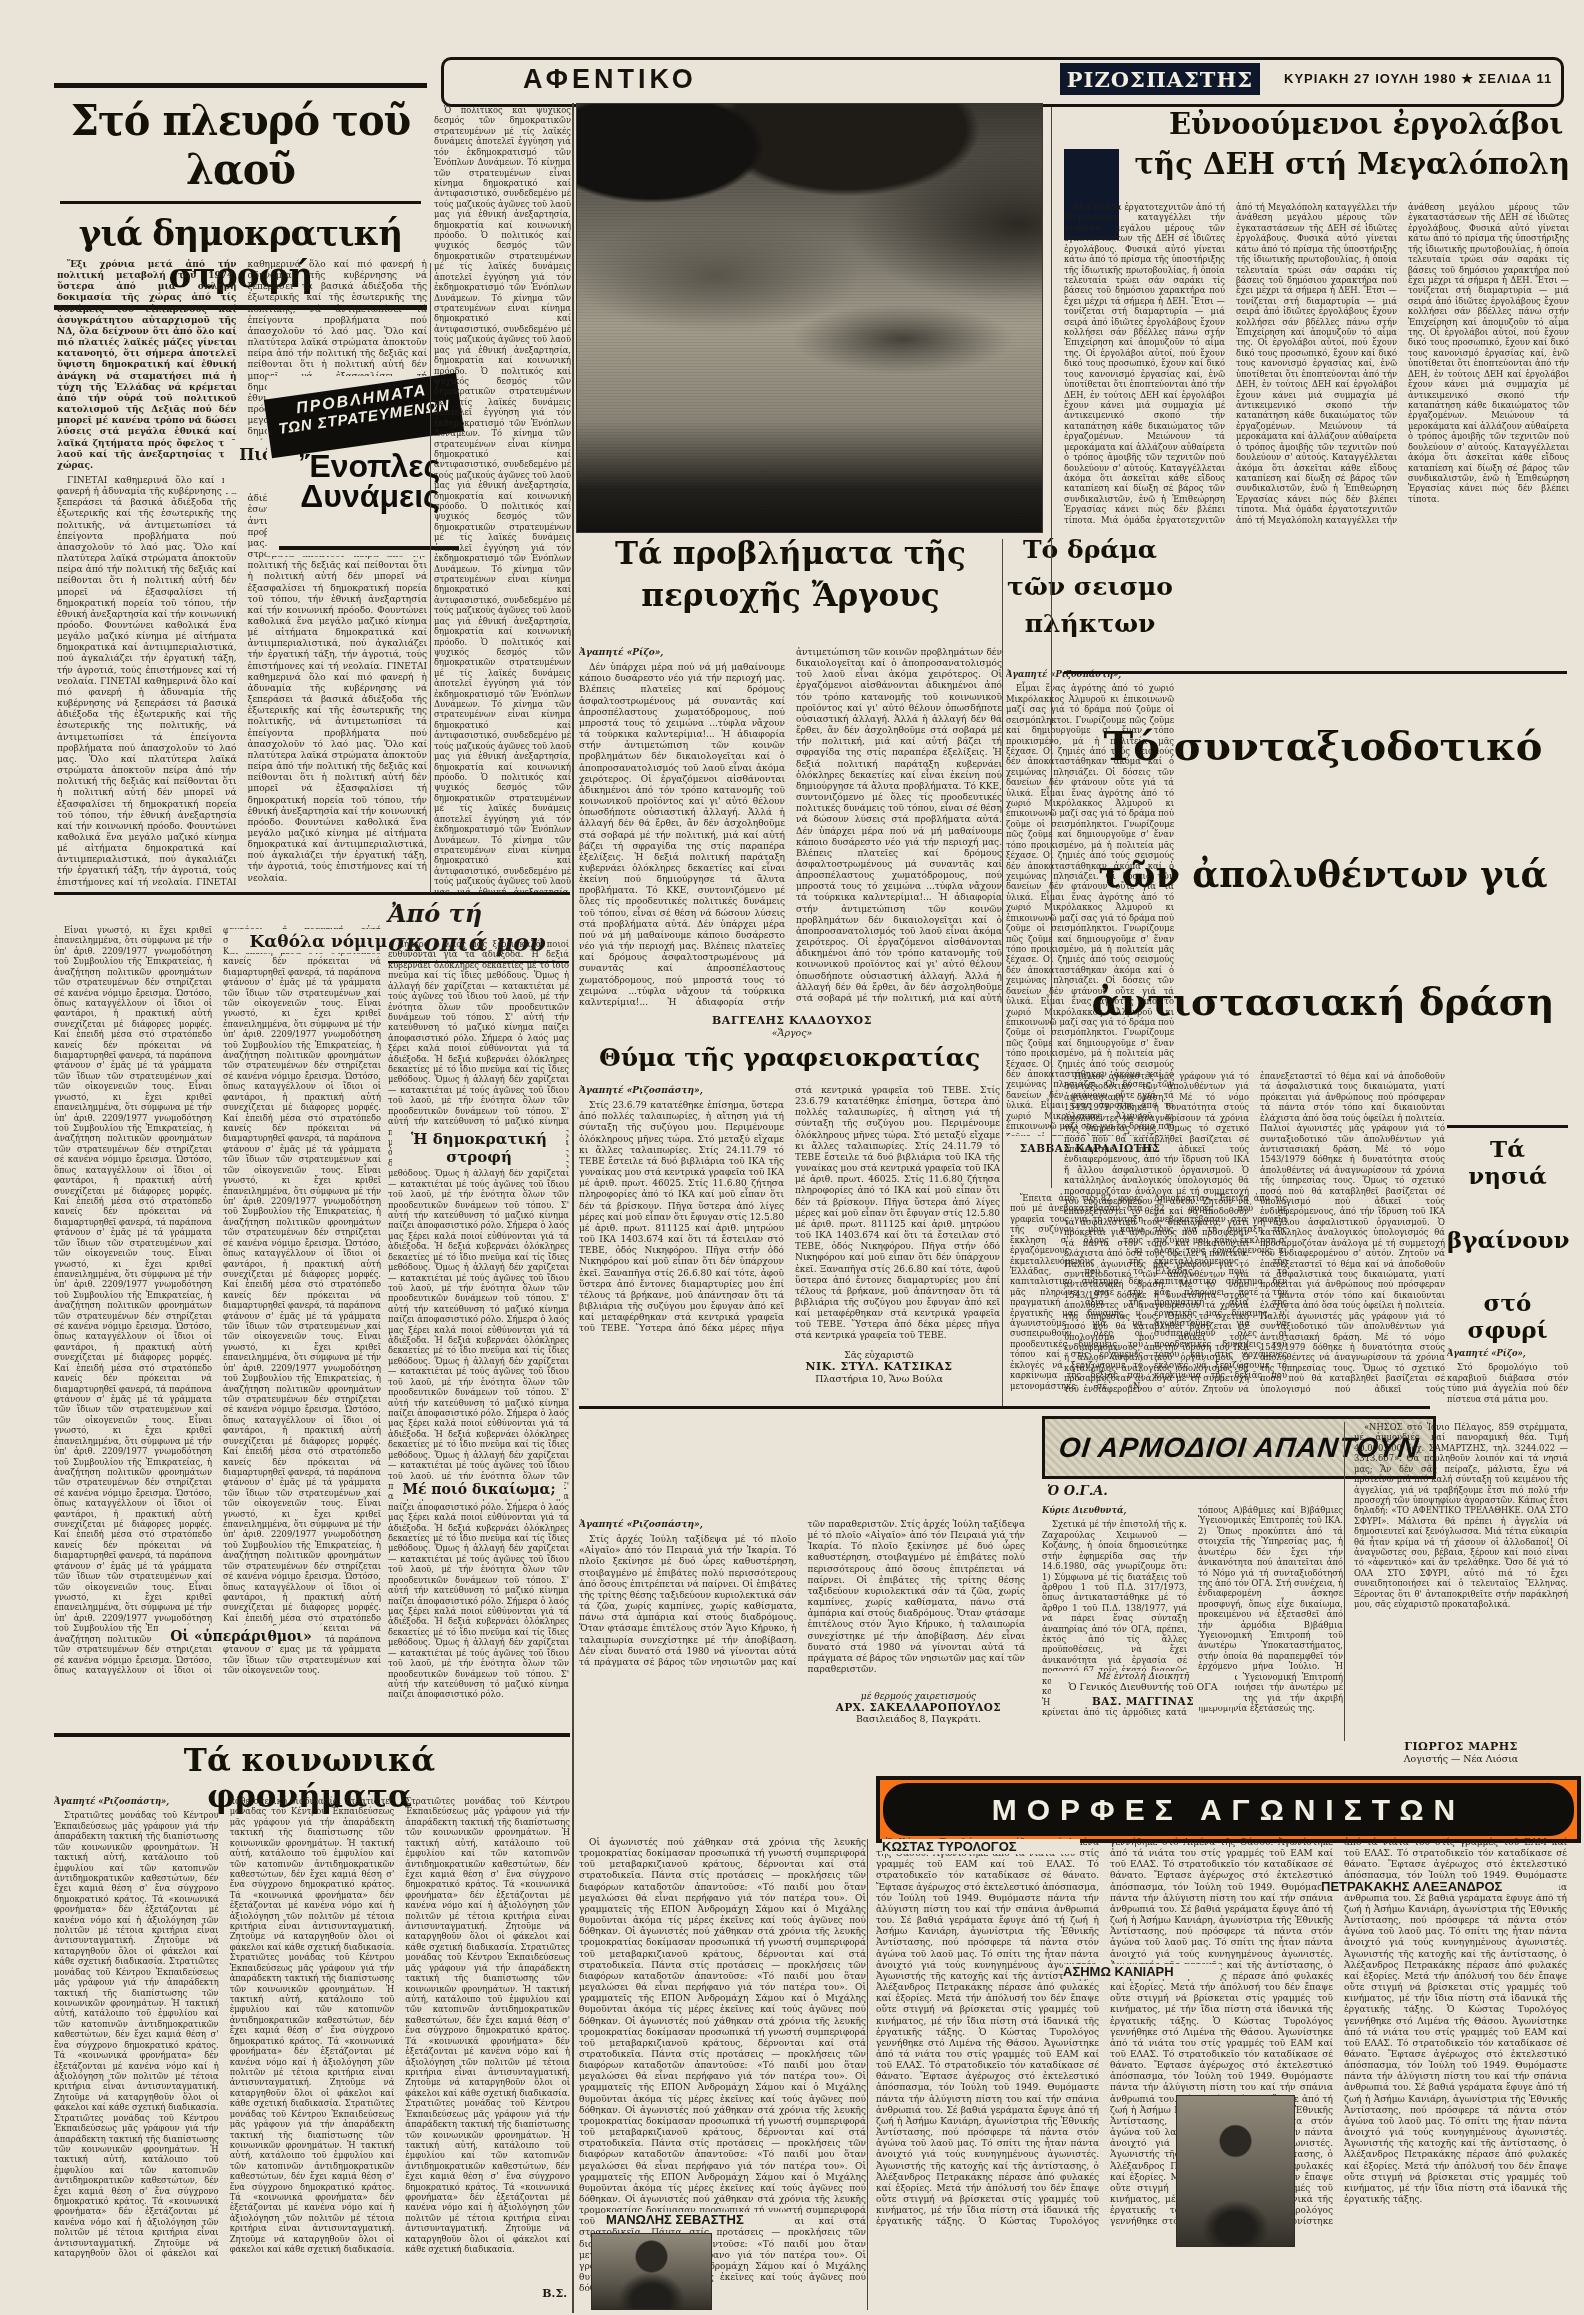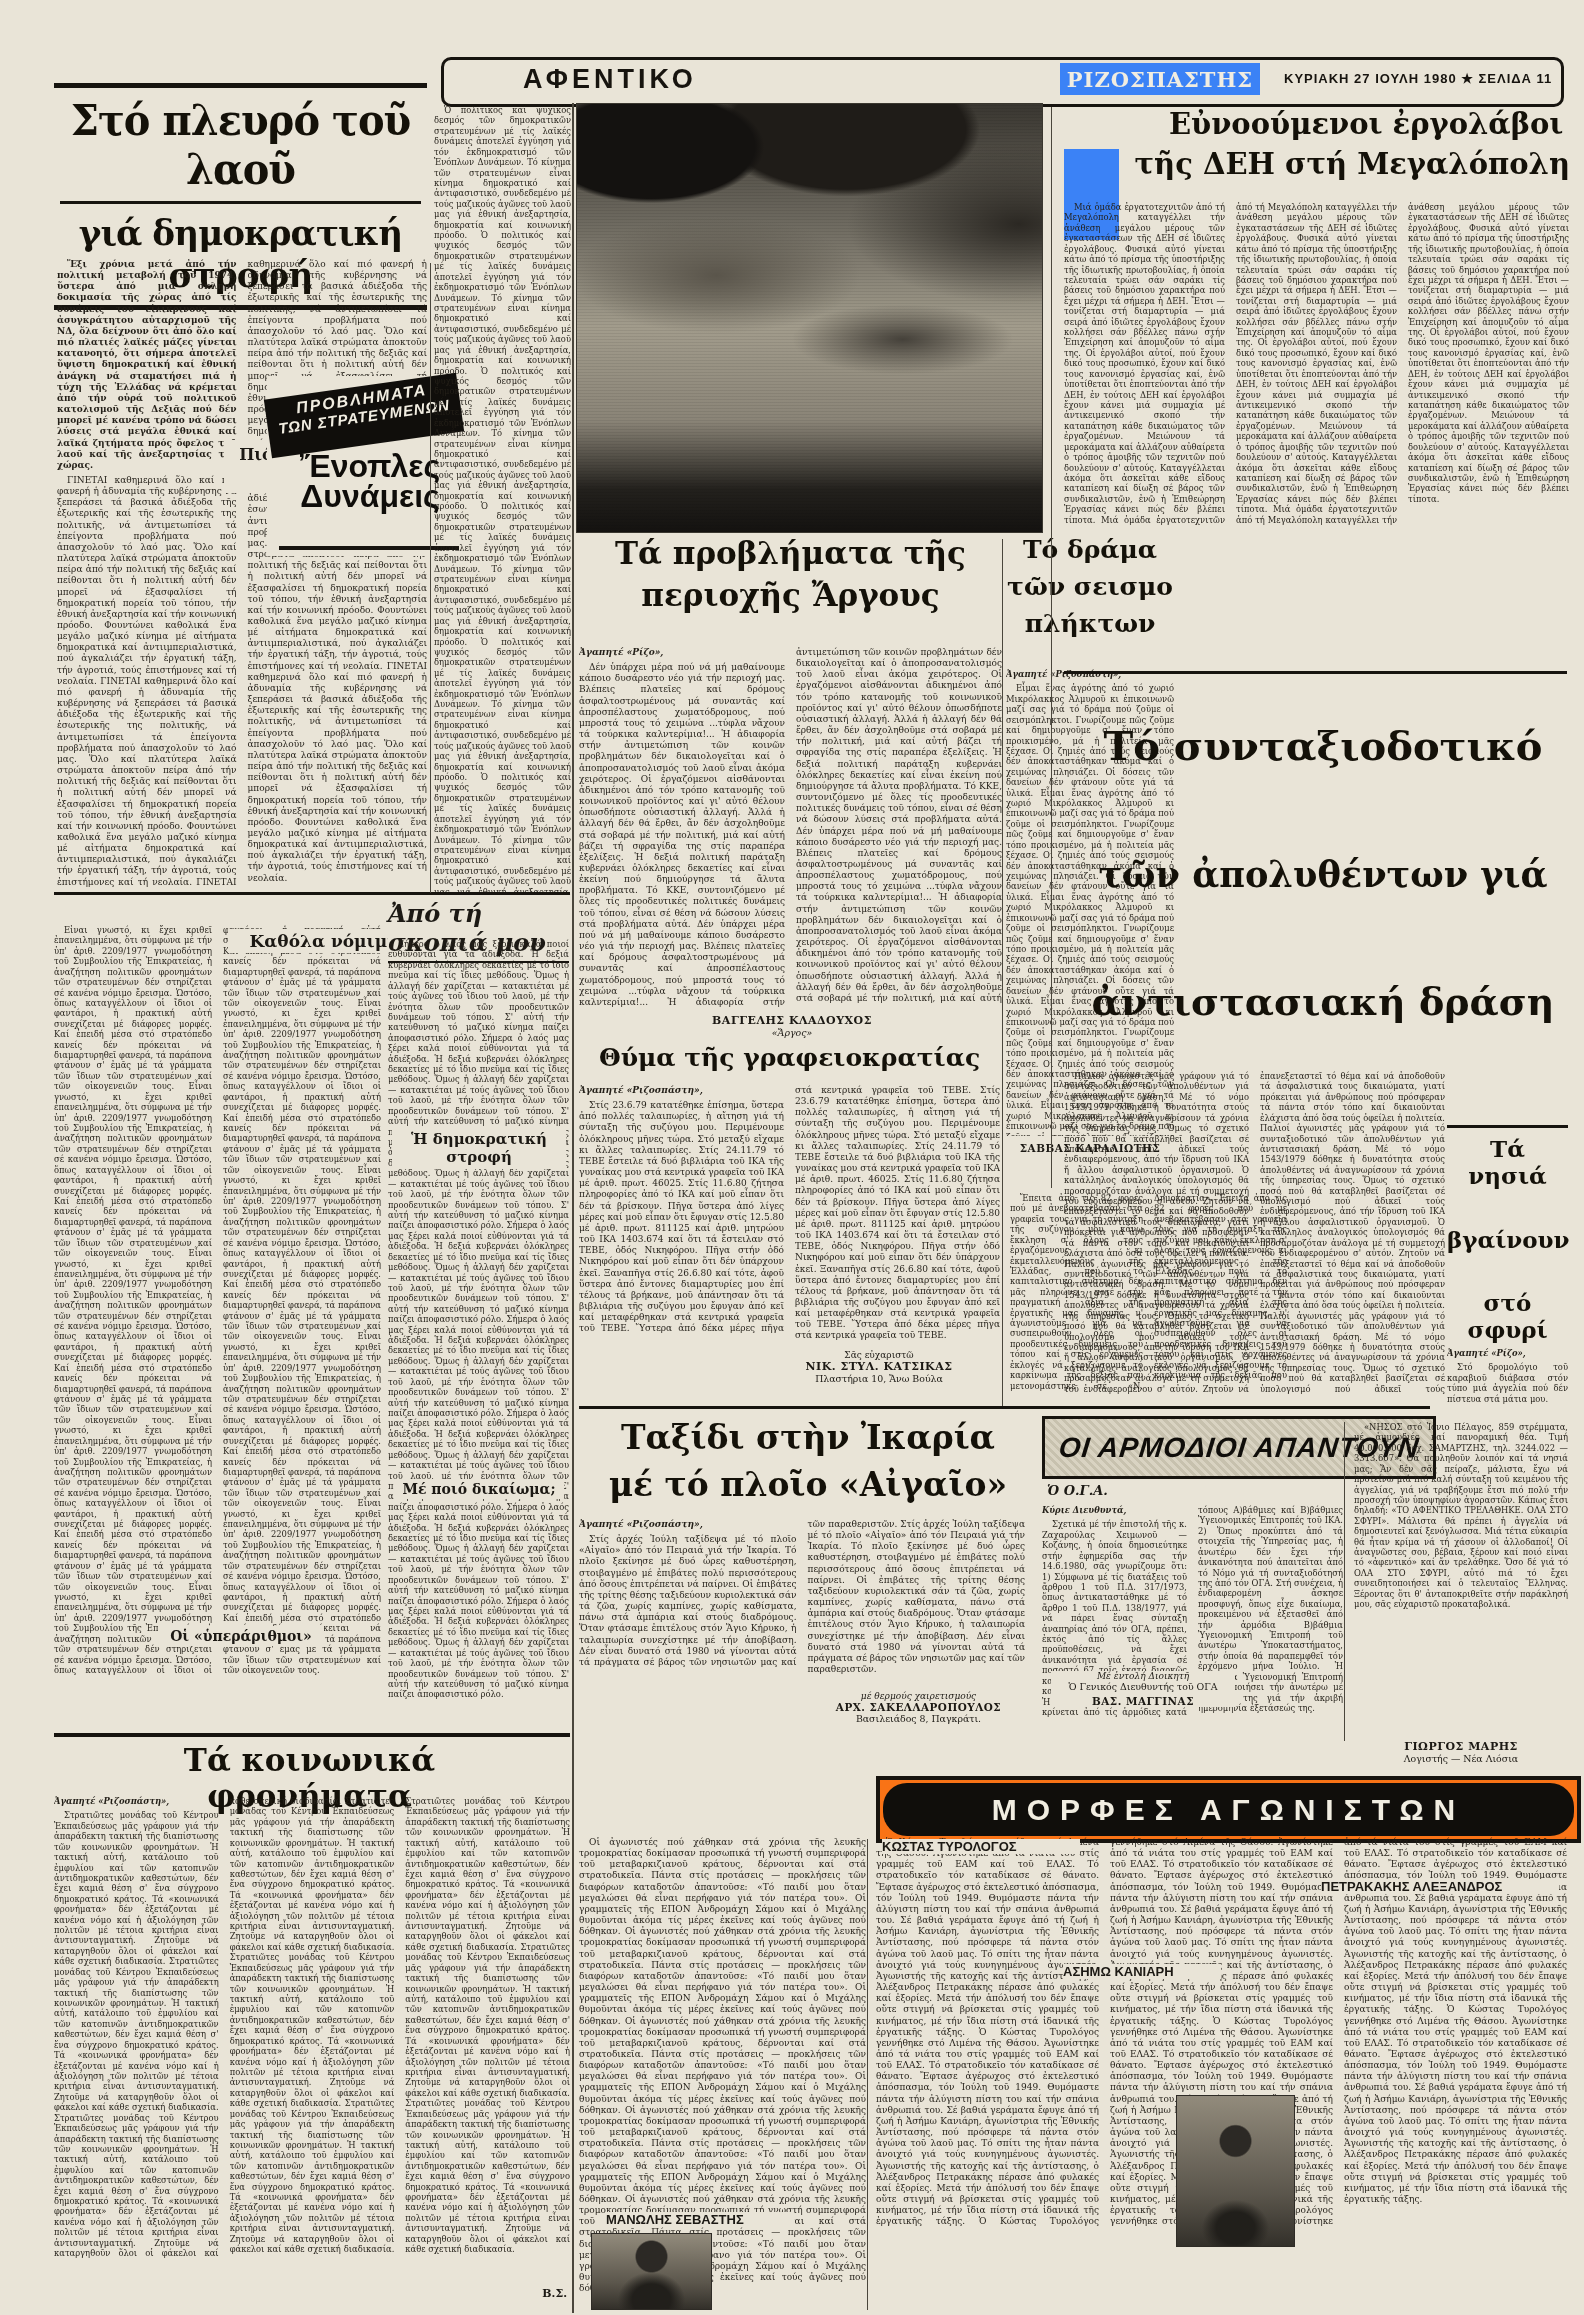--- a/index.html
+++ b/index.html
@@ -26,21 +26,21 @@
       radial-gradient(ellipse 277px 129px at 95% 28%, #2b2823 0%, transparent 62%),
       radial-gradient(ellipse 218px 89px at 30% 40%, #5a554b 0%, transparent 66%),
       radial-gradient(ellipse 158px 50px at 70% 55%, #45413a 0%, transparent 70%),
       repeating-linear-gradient(0deg, rgba(0,0,0,.07) 0 1px, transparent 1px 3px),
       linear-gradient(180deg,#3a3731 0%,#6e6a60 28%,#a29c8c 52%,#8a8477 74%,#23211d 90%,#141210 100%);}
   .portrait{background-color:#6b665c;border:1px solid #2e2b26;
     background-image:
       radial-gradient(circle 26px at 50% 30%, #2c2925 58%, transparent 64%),
       radial-gradient(ellipse 48px 40px at 50% 88%, #211f1b 40%, transparent 70%),
       linear-gradient(180deg,#928b7c 0%,#5b564c 65%,#33302a 100%);}
-  .blackbox{background:#3b82f6;}
+  .blackbox{background:#0f172a;}
 </style>
 </head>
 <body>
 
 <div class="page">
 
   <div class="abs" style="left:441px;top:57px;width:1117px;height:44px;border:3px solid #17140f;border-radius:10px;">
     <div class="abs" style="left:79px;top:4px;font-family:'Liberation Sans',sans-serif;font-weight:bold;font-size:27px;letter-spacing:4px;color:#17140f;">ΑΦΕΝΤΙΚΟ</div>
     <div class="abs blackbox" style="left:616px;top:3px;width:200px;height:32px;display:flex;align-items:center;justify-content:center;">
       <span style="color:#f1ede1;font-weight:bold;font-size:21px;letter-spacing:1px;font-family:'DejaVu Serif',serif;">ΡΙΖΟΣΠΑΣΤΗΣ</span>
@@ -145,24 +145,20 @@
     <p>Ἔπειτα ἀπό τίς 82 φορές πού μέ ἀνεβοκατέβασαν στά γραφεῖα τους γιά τή σύνταξη τῆς συζύγου μου, κάνω ἔκκληση σ' ὅλους τούς ἐργαζόμενους κι ἐκμεταλλευόμενους τῆς Ἑλλάδας, πού τό καπιταλιστικό σύστημα δέν μᾶς πληρώνει ποτέ τήν πραγματική ἀξία τῆς ἐργατικῆς μας δύναμης, ν' ἀγωνιστοῦμε γιά νά συσπειρωθοῦν ὅλες οἱ προοδευτικές δυνάμεις τοῦ τόπου καί στίς ἐρχόμενες ἐκλογές νά ξεριζώσουμε τό καρκίνωμα τῆς δεξιᾶς πού μετονομάστηκε σέ «Ν. Δημοκρατία». Ἔπειτα ἀπό τίς 82 φορές πού μέ ἀνεβοκατέβασαν στά γραφεῖα τους γιά τή σύνταξη τῆς συζύγου μου, κάνω ἔκκληση σ' ὅλους τούς ἐργαζόμενους κι ἐκμεταλλευόμενους τῆς Ἑλλάδας, πού τό καπιταλιστικό σύστημα δέν μᾶς πληρώνει ποτέ τήν πραγματική ἀξία τῆς ἐργατικῆς μας δύναμης, ν' ἀγωνιστοῦμε γιά νά συσπειρωθοῦν ὅλες οἱ προοδευτικές δυνάμεις τοῦ τόπου καί στίς ἐρχόμενες ἐκλογές νά ξεριζώσουμε τό καρκίνωμα τῆς δεξιᾶς πού μετονομάστηκε σέ «Ν. Δημοκρατία».</p>
   </div>
   <div class="abs sig ov" style="left:755px;top:1350px;width:248px;">
     <div style="font-size:9px;">Σᾶς εὐχαριστῶ</div>
     <div class="nm">ΝΙΚ. ΣΤΥΛ. ΚΑΤΣΙΚΑΣ</div>
     <div class="ad">Πλαστήρια 10, Ἄνω Βούλα</div>
   </div>
 
   <div class="hrule" style="left:579px;top:1406px;width:851px;height:3px;"></div>
 
-  <div class="abs" style="left:594px;top:1418px;width:428px;">
-    <div class="headline" style="font-size:33px;">Ταξίδι στὴν Ἰκαρία</div>
-    <div class="headline" style="font-size:33px;margin-top:8px;">μέ τό πλοῖο «Αἰγαῖο»</div>
-  </div>
   <div class="abs bt c2" style="left:579px;top:1519px;width:446px;height:172px;">
     <p class="salut">Ἀγαπητέ «Ριζοσπάστη»,</p>
     <p>Στίς ἀρχές Ἰούλη ταξίδεψα μέ τό πλοῖο «Αἰγαῖο» ἀπό τόν Πειραιά γιά τήν Ἰκαρία. Τό πλοῖο ξεκίνησε μέ δυό ὧρες καθυστέρηση, στοιβαγμένο μέ ἐπιβάτες πολύ περισσότερους ἀπό ὅσους ἐπιτρέπεται νά παίρνει. Οἱ ἐπιβάτες τῆς τρίτης θέσης ταξιδεύουν κυριολεκτικά σάν τά ζῶα, χωρίς καμπίνες, χωρίς καθίσματα, πάνω στά ἀμπάρια καί στούς διαδρόμους. Ὅταν φτάσαμε ἐπιτέλους στόν Ἅγιο Κήρυκο, ἡ ταλαιπωρία συνεχίστηκε μέ τήν ἀποβίβαση. Δέν εἶναι δυνατό στά 1980 νά γίνονται αὐτά τά πράγματα σέ βάρος τῶν νησιωτῶν μας καί τῶν παραθεριστῶν. Στίς ἀρχές Ἰούλη ταξίδεψα μέ τό πλοῖο «Αἰγαῖο» ἀπό τόν Πειραιά γιά τήν Ἰκαρία. Τό πλοῖο ξεκίνησε μέ δυό ὧρες καθυστέρηση, στοιβαγμένο μέ ἐπιβάτες πολύ περισσότερους ἀπό ὅσους ἐπιτρέπεται νά παίρνει. Οἱ ἐπιβάτες τῆς τρίτης θέσης ταξιδεύουν κυριολεκτικά σάν τά ζῶα, χωρίς καμπίνες, χωρίς καθίσματα, πάνω στά ἀμπάρια καί στούς διαδρόμους. Ὅταν φτάσαμε ἐπιτέλους στόν Ἅγιο Κήρυκο, ἡ ταλαιπωρία συνεχίστηκε μέ τήν ἀποβίβαση. Δέν εἶναι δυνατό στά 1980 νά γίνονται αὐτά τά πράγματα σέ βάρος τῶν νησιωτῶν μας καί τῶν παραθεριστῶν.</p>
   </div>
   <div class="abs sig ov" style="left:812px;top:1691px;width:213px;">
     <div style="font-size:9px;font-style:italic;">μέ θερμούς χαιρετισμούς</div>
     <div class="nm" style="font-size:10.4px;">ΑΡΧ. ΣΑΚΕΛΛΑΡΟΠΟΥΛΟΣ</div>
     <div class="ad">Βασιλειάδος 8, Παγκράτι.</div>
   </div>
 

